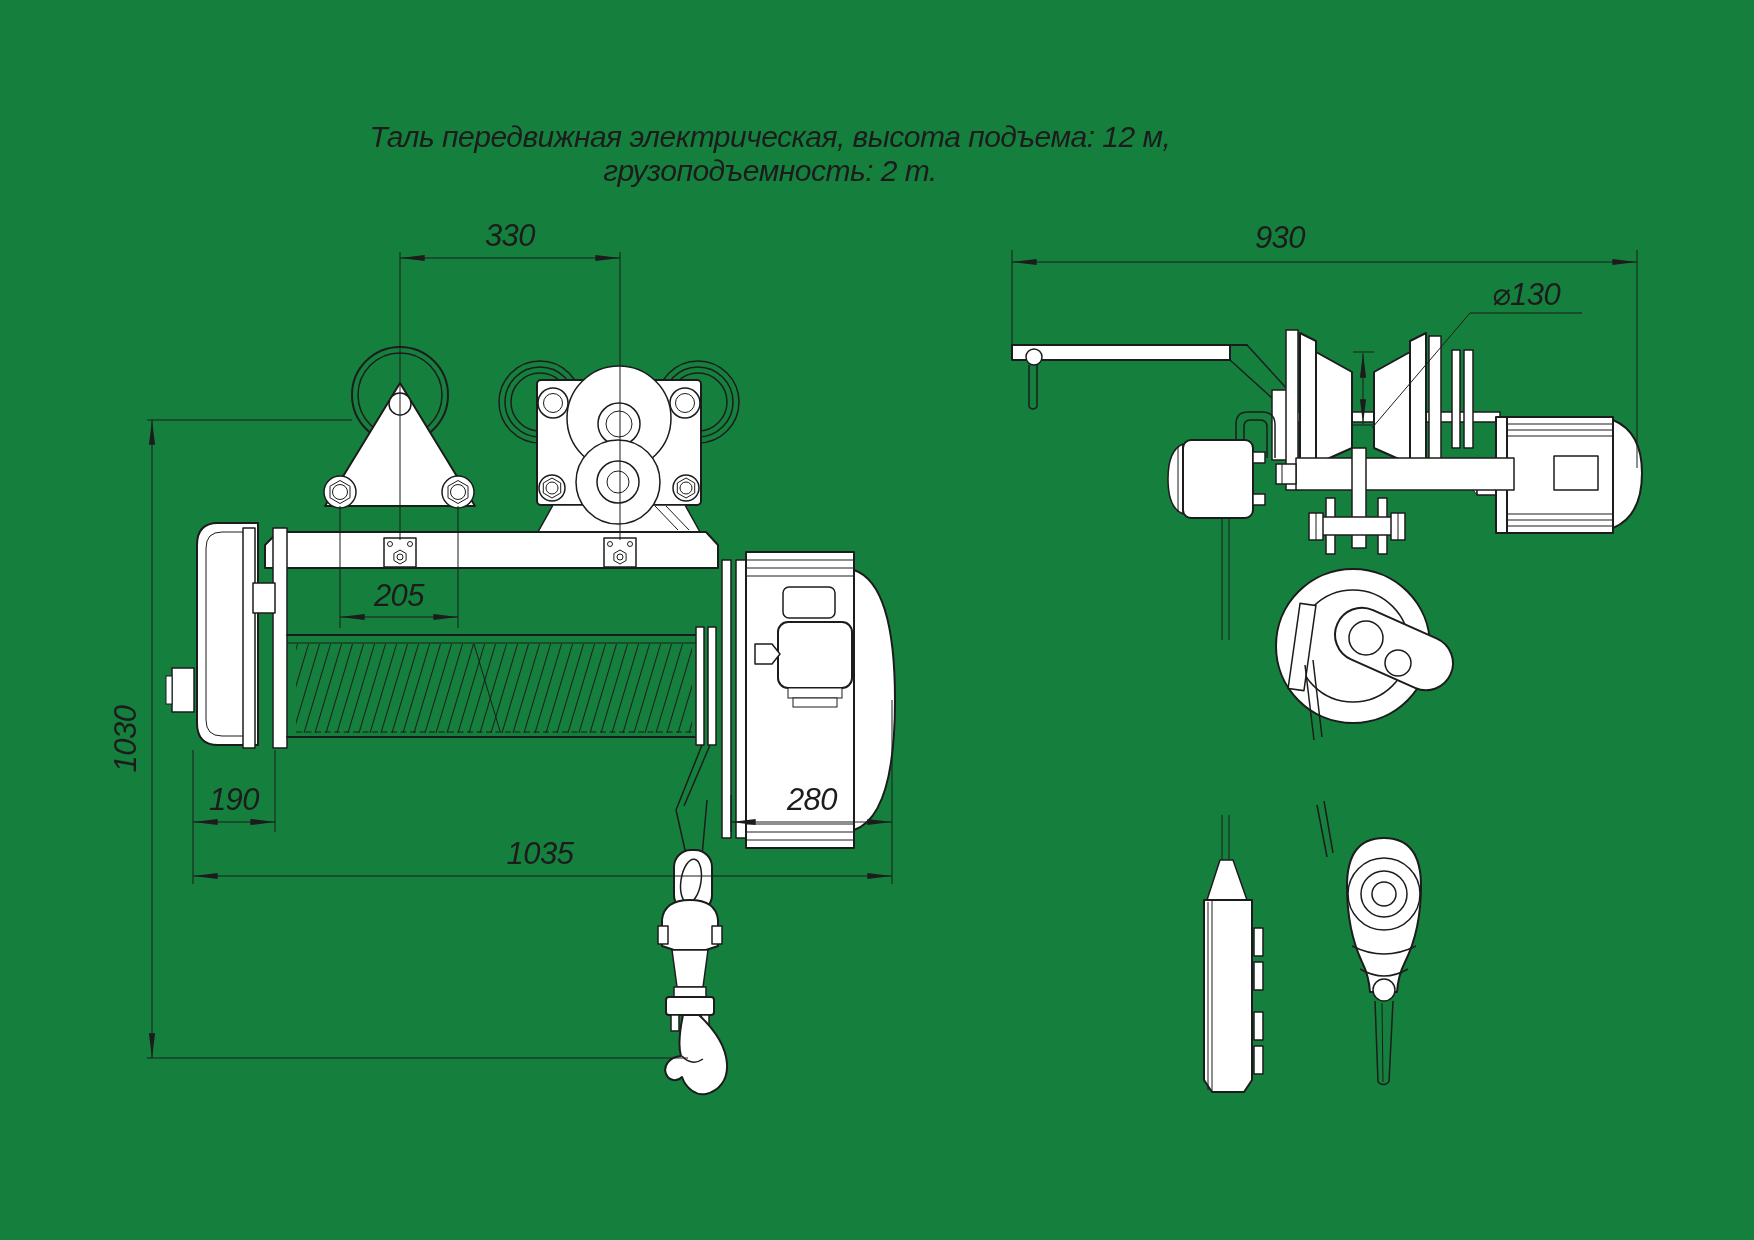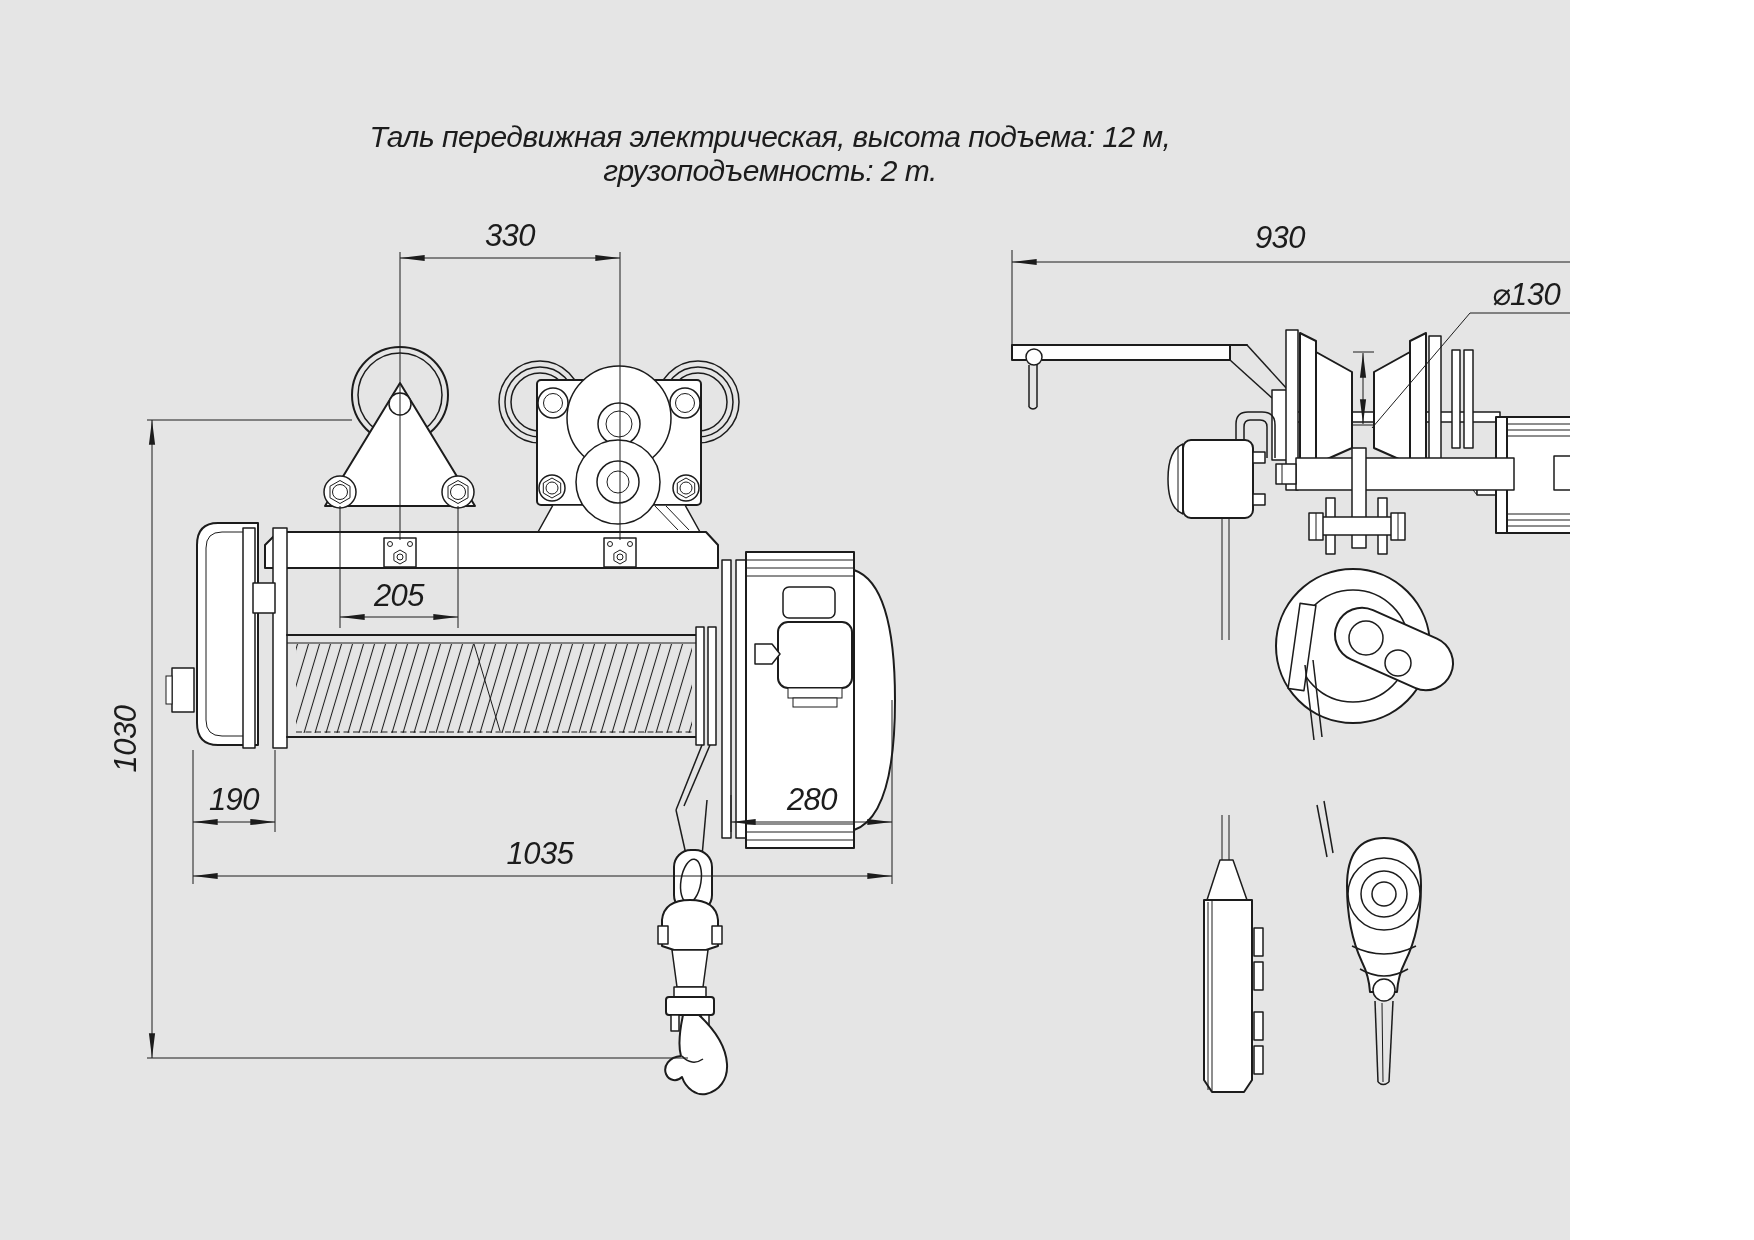--- a/index.html
+++ b/index.html
@@ -1,16 +1,16 @@
 <!DOCTYPE html>
 <html><head>
 <meta charset="utf-8">
 <style>
   html,body{margin:0;padding:0;background:#ffffff;}
-  .sheet{width:1570px;height:1240px;background:#e5e5e5;position:relative;overflow:hidden;}
+  .sheet{width:1754px;height:1240px;background:#15803d;position:relative;overflow:hidden;}
   svg{display:block;}
   text{font-family:"Liberation Sans","DejaVu Sans",sans-serif;font-style:italic;fill:#1c1c1c;}
   .title-t{font-size:30px;letter-spacing:-0.5px;}
   .dim-t{font-size:31px;letter-spacing:-0.5px;}
   .ol{stroke:#1c1c1c;stroke-width:2;fill:none;stroke-linejoin:round;stroke-linecap:round;}
   .olf{stroke:#1c1c1c;stroke-width:2;fill:#ffffff;stroke-linejoin:round;}
   .md{stroke:#1c1c1c;stroke-width:1.5;fill:none;stroke-linejoin:round;}
   .mdf{stroke:#1c1c1c;stroke-width:1.5;fill:#ffffff;stroke-linejoin:round;}
   .tn{stroke:#1c1c1c;stroke-width:1;fill:none;}
   .tnf{stroke:#1c1c1c;stroke-width:1;fill:#ffffff;}

